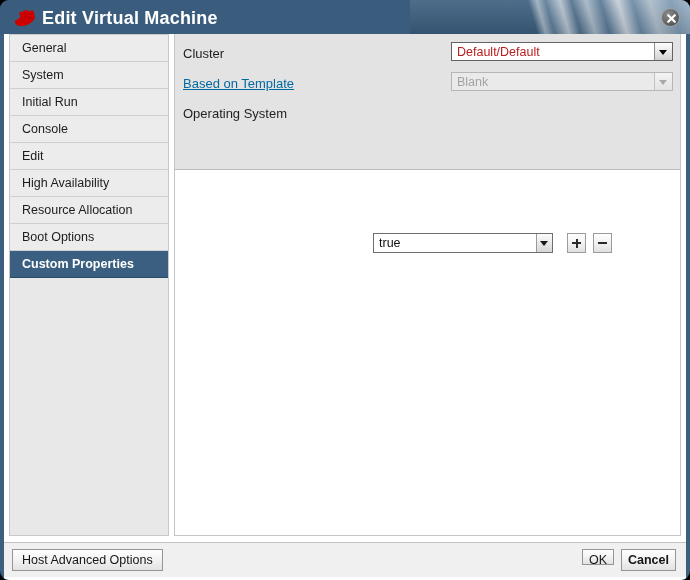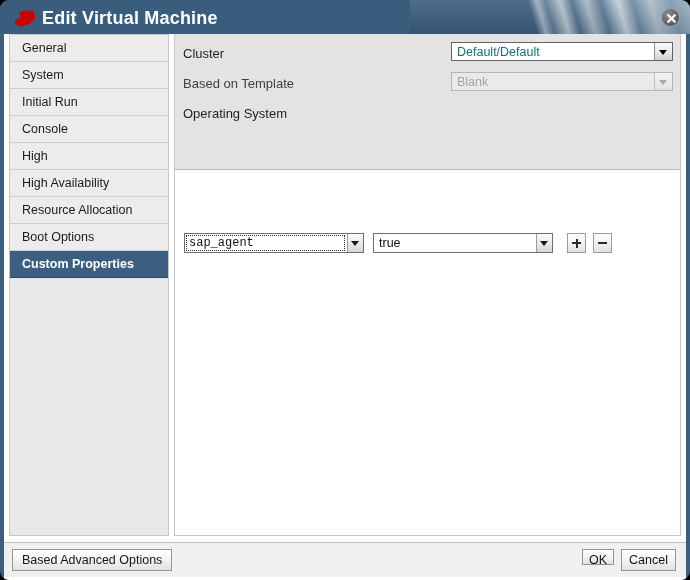--- a/index.html
+++ b/index.html
@@ -171,21 +171,21 @@
     padding-left: 8px;
   }
   .form-label {
     position: absolute;
     left: 8px;
     top: 6px;
     font-size: 13px;
     color: #1f1f1f;
     white-space: nowrap;
   }
-  .form-label.disabled { color: #404040; }
+  .form-label.disabled { color: #0369a1; text-decoration: underline; }
 
   .combo {
     position: absolute;
     left: 276px;
     top: 2px;
     width: 222px;
     height: 19px;
     background: #ffffff;
     border: 1px solid #636363;
     box-sizing: border-box;
@@ -194,21 +194,21 @@
   .combo.disabled {
     background: #eaeaea;
     border: 1px solid #b6b6b6;
   }
   .combo-text {
     position: absolute;
     left: 5px;
     top: 1px;
     font-size: 12.5px;
     line-height: 16px;
-    color: #0f766e;
+    color: #b91c1c;
     white-space: nowrap;
     overflow: hidden;
   }
   .combo.disabled .combo-text { color: #a3a3a3; }
 
   .combo-arrow {
     position: absolute;
     right: 0px;
     top: 0px;
     width: 18px;
@@ -355,20 +355,21 @@
     width: 32px;
     height: 16px;
     line-height: 21px;
   }
   #btn-cancel {
     right: 10px;
     top: 6px;
     width: 55px;
     height: 22px;
     line-height: 21px;
+    font-weight: bold;
   }
 </style>
 </head>
 <body>
 
 <div id="window">
 
   <div id="titlebar">
     <div id="titlebar-streaks"></div>
 
@@ -386,21 +387,21 @@
     </div>
   </div>
 
   <div id="body-area">
 
     <div id="sidebar">
         <div class="side-item"><span>General</span></div>
         <div class="side-item"><span>System</span></div>
         <div class="side-item"><span>Initial Run</span></div>
         <div class="side-item"><span>Console</span></div>
-        <div class="side-item"><span>High</span></div>
+        <div class="side-item"><span>Edit</span></div>
         <div class="side-item"><span>High Availability</span></div>
         <div class="side-item"><span>Resource Allocation</span></div>
         <div class="side-item"><span>Boot Options</span></div>
         <div class="side-item selected"><span>Custom Properties</span></div>
       </div>
 
     <div id="content">
 
       <div id="form-section">
           <div class="form-row" style="top: 6px;">
@@ -422,27 +423,20 @@
             </div>
           </div>
           <div class="form-row" style="top: 66px;">
             <div class="form-label">Operating System</div>
           </div>
         </div>
 
       <div id="props-area">
         <div id="prop-row">
 
-          <div id="prop-key" class="prop-combo">
-            <div id="prop-key-focus"></div>
-            <div id="prop-key-text">sap_agent</div>
-            <div class="prop-arrow">
-                <i></i>
-              </div>
-          </div>
 
           <div id="prop-val" class="prop-combo">
             <div id="prop-val-text">true</div>
             <div class="prop-arrow">
                 <i></i>
               </div>
           </div>
 
           <div id="btn-plus" class="pm-btn">
             <span class="bar h"></span>
@@ -453,18 +447,18 @@
             <span class="bar h"></span>
           </div>
 
         </div>
       </div>
 
     </div>
   </div>
 
   <div id="footer">
-    <div id="btn-advanced" class="btn">Based Advanced Options</div>
+    <div id="btn-advanced" class="btn">Host Advanced Options</div>
     <div id="btn-ok" class="btn">OK</div>
     <div id="btn-cancel" class="btn">Cancel</div>
   </div>
 
 </div>
 
 </body></html>

